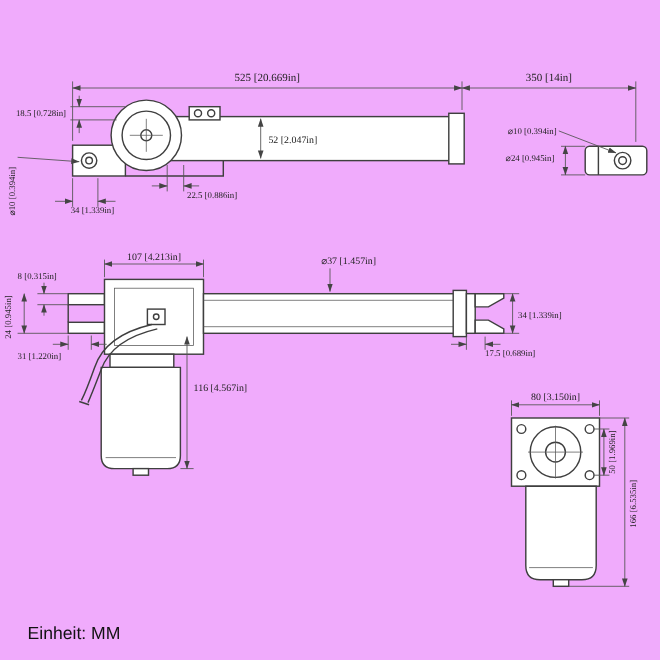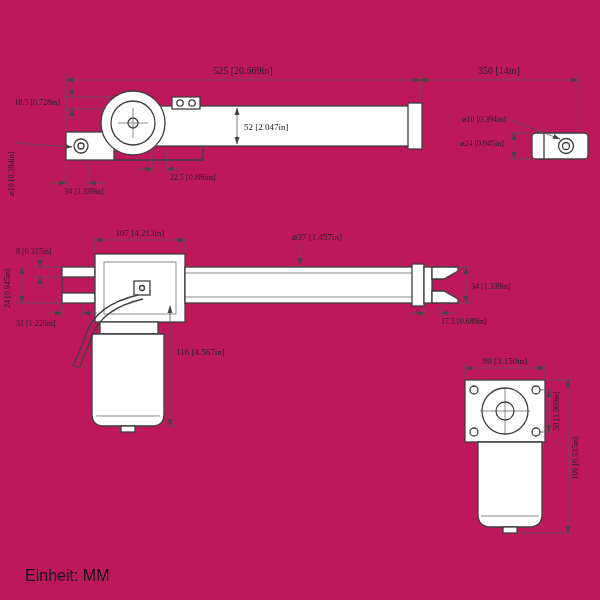--- a/index.html
+++ b/index.html
@@ -1,16 +1,16 @@
 <!DOCTYPE html>
 <html><head>
 <meta charset="utf-8">
 <style>
   html,body{margin:0;padding:0;background:#ffffff;}
-  .stage{position:relative;width:600px;height:600px;background:#be185d;overflow:hidden;}
+  .stage{position:relative;width:600px;height:600px;background:#f0abfc;overflow:hidden;}
   svg{display:block}
   .geo{fill:none;stroke:#3f3f3f;stroke-width:1.3;}
   .geof{fill:#ffffff;stroke:#3f3f3f;stroke-width:1.3;}
   .thin{fill:none;stroke:#5a5a5a;stroke-width:0.7;}
   .dim{fill:none;stroke:#555555;stroke-width:0.8;}
   .dimtxt{font-family:"Liberation Serif", serif;font-size:9px;fill:#222222;}
   .sm{font-size:8px;}
   .big{font-size:10px;}
   .unit{font-family:"Liberation Sans", sans-serif;font-size:16px;fill:#111111;}
 </style>

